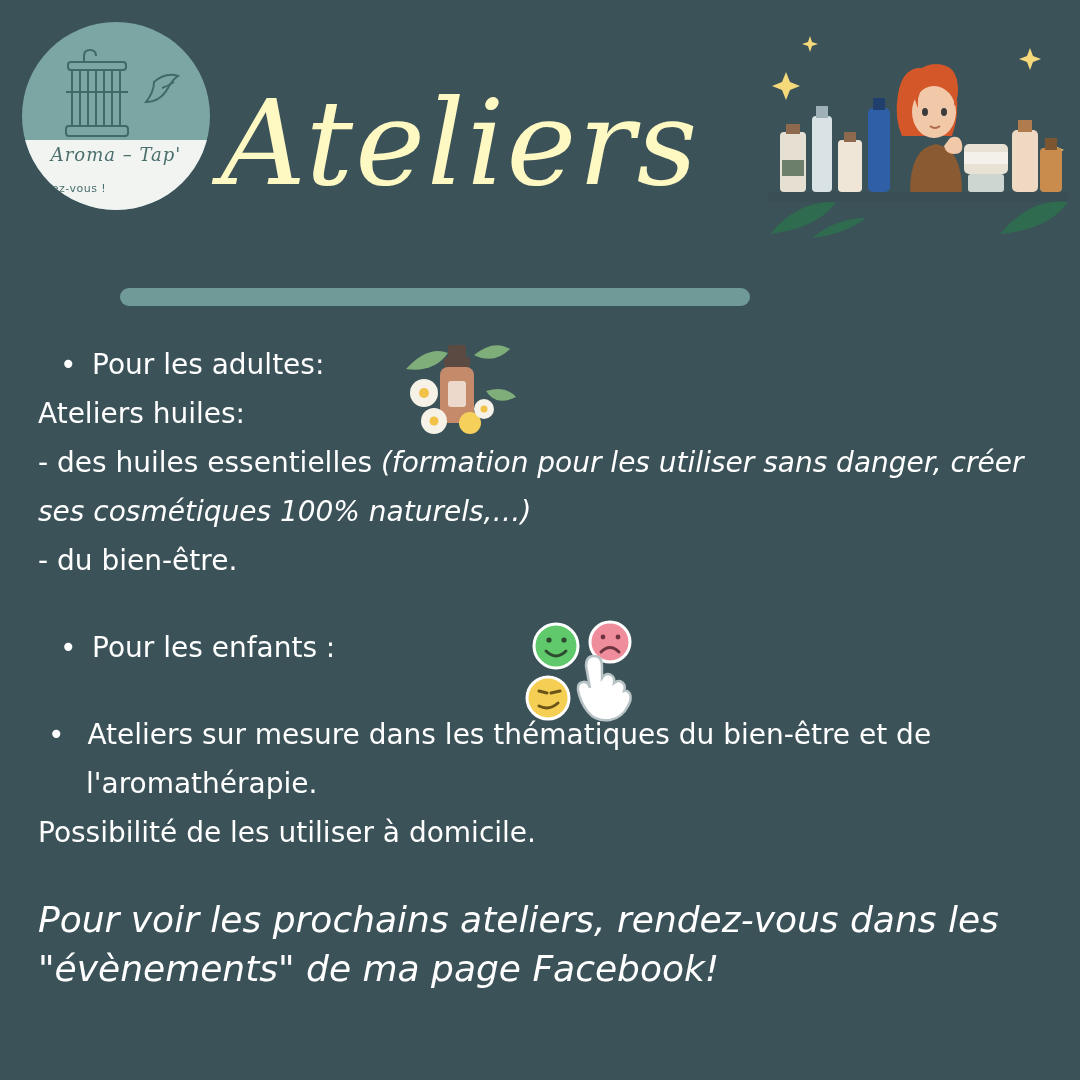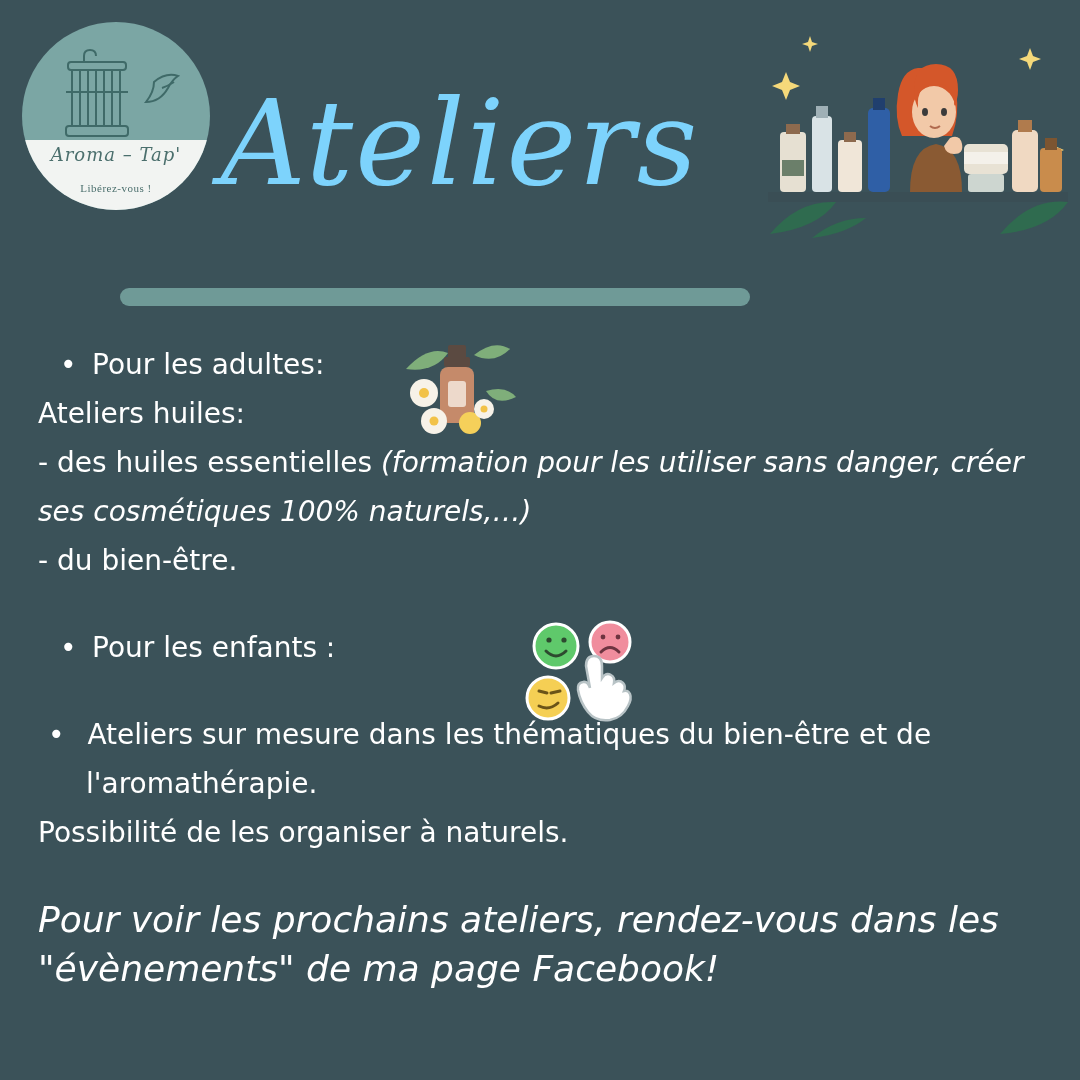--- a/index.html
+++ b/index.html
@@ -54,34 +54,33 @@
     font-style: italic;
     font-size: 18px;
     color: #4b6f6d;
     letter-spacing: 1px;
   }
   .logo .tagline {
     position: absolute;
     left: 0;
     right: 0;
     top: 160px;
-    text-align: center;
+    text-align: left;
     font-size: 11px;
     color: #4b6f6d;
     letter-spacing: .5px;
-    font-family: Liberation Serif, serif;
   }
 
   .title-script {
     position: absolute;
     left: 200px;
     top: 18px;
     width: 520px;
     height: 250px;
-    color: #7dd3fc;
+    color: #fef9c3;
     font-family: "DejaVu Serif", serif;
     font-style: italic;
     font-size: 118px;
     line-height: 250px;
     letter-spacing: 2px;
     text-align: center;
     white-space: nowrap;
   }
 
   .title-underline {
@@ -321,18 +320,18 @@
   </div>
 
 
   <div class="spacer-md"></div>
 
   <div class="line hang">
     <span class="dot-inline">•</span>
     <span class="b" style="margin-left:14px;">Ateliers sur mesure</span><span> dans les thématiques du bien-être et de l'aromathérapie.</span>
   </div>
 
-  <div class="line">Possibilité de les organiser à naturels.</div>
+  <div class="line">Possibilité de les utiliser à domicile.</div>
 
   <div class="spacer-md"></div>
 
   <div class="footer-note">Pour voir les prochains ateliers, rendez-vous dans les "évènements" de ma page Facebook!</div>
 </div>
 
 </body></html>

